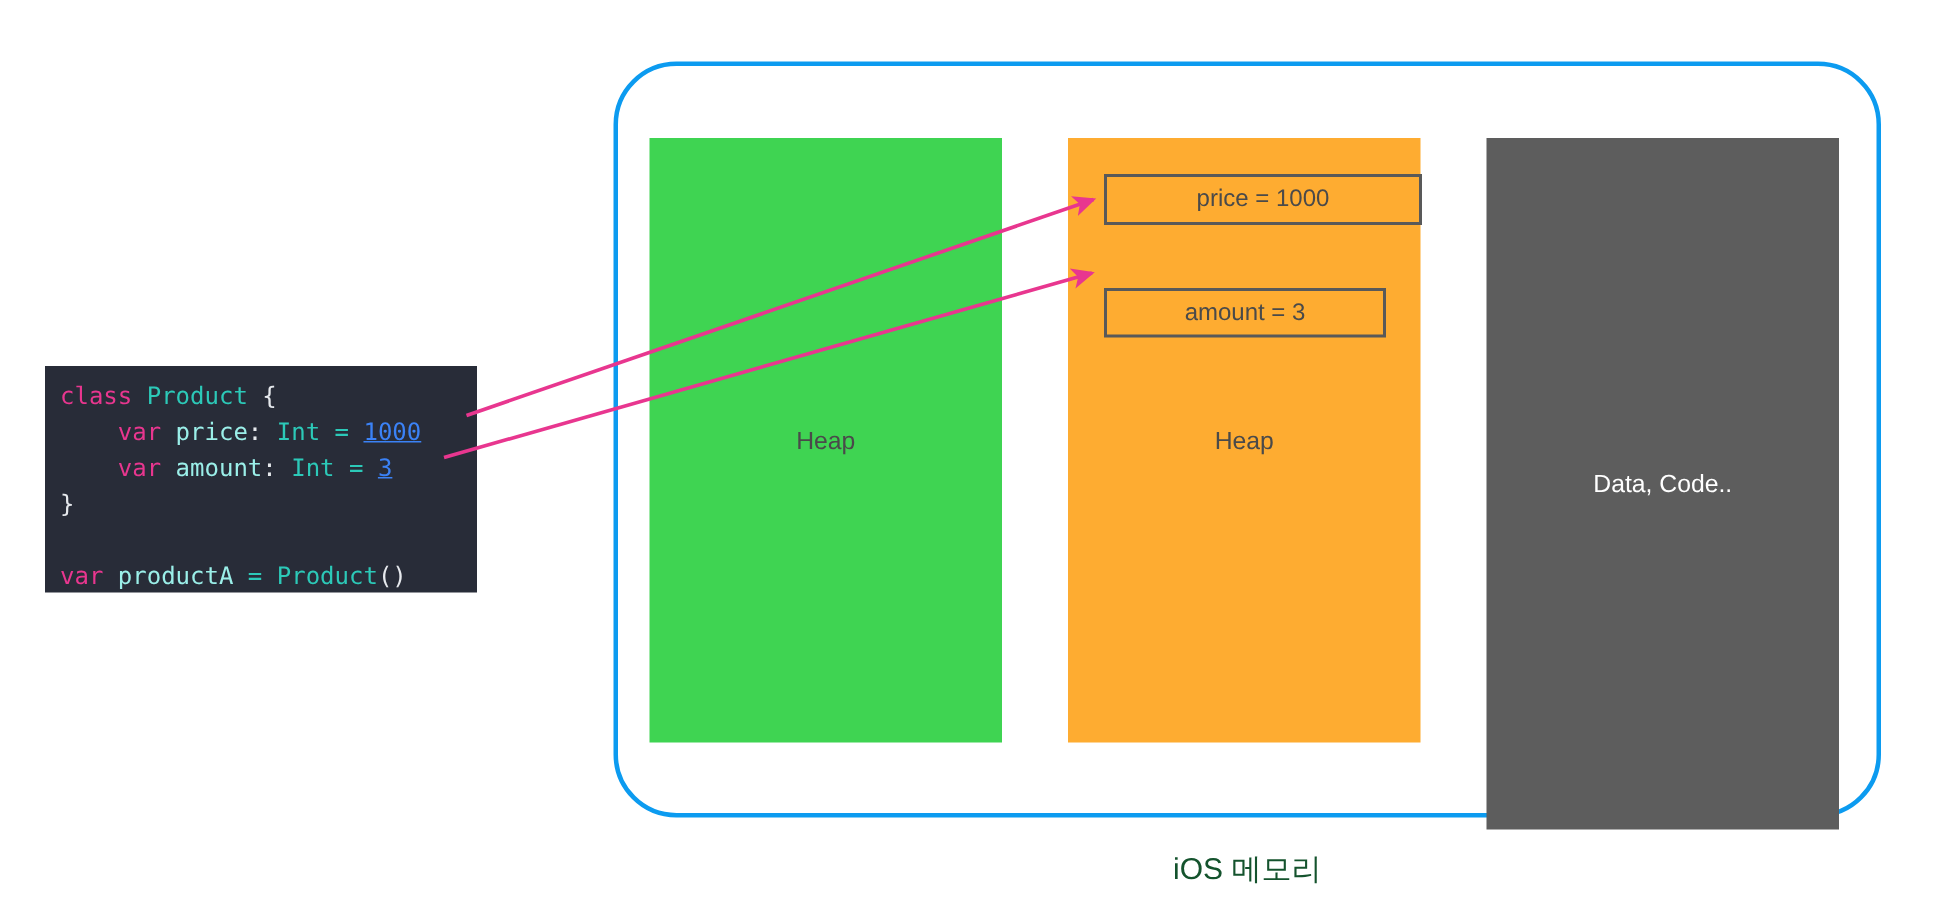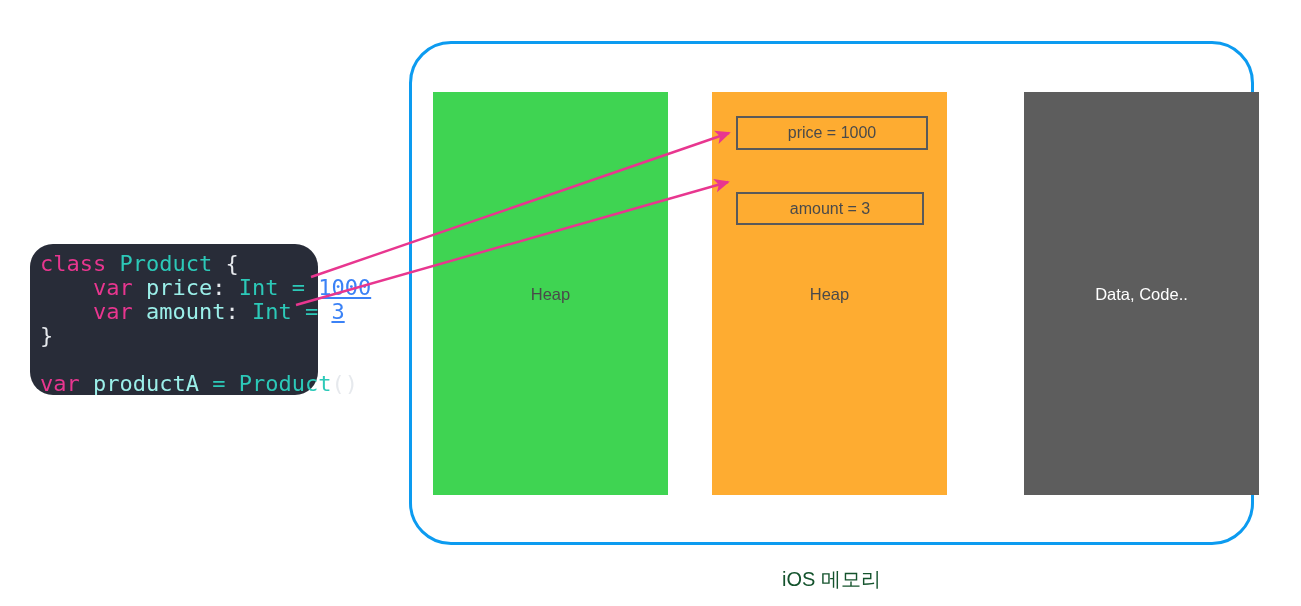--- a/index.html
+++ b/index.html
@@ -19,25 +19,24 @@
   #code-block {
     position: absolute;
     left: 30px;
     top: 244px;
     width: 288px;
     height: 151px;
     background: #282C38;
     box-sizing: border-box;
     padding: 8px 0 0 10px;
     font-family: "DejaVu Sans Mono", "Liberation Mono", monospace;
-    font-size: 22px;
+    font-size: 16px;
     line-height: 24px;
     white-space: pre;
     letter-spacing: 0px;
-    border-radius: 23px;
   }
   .c-key   { color: #E8368F; }
   .c-type  { color: #2CC9B8; }
   .c-var   { color: #9BEFE9; margin-top: 36px; }
   .c-plain { color: #E6E9ED; }
   .c-num   { color: #3b82f6; text-decoration: underline; }
   .c-op    { color: #2CC9B8; }
   .code-line { display: block; height: 24px; }
 
   
@@ -81,41 +80,41 @@
     left: 712px;
     top: 92px;
     width: 235px;
     height: 403px;
     background: #FEAC31;
     padding-left: 37px;
   }
   #heap-region .region-label { color: #4A4A4A; }
 
   #data-code-region {
-    left: 1024px;
+    left: 991px;
     top: 92px;
     width: 235px;
-    height: 403px;
+    height: 461px;
     background: #5D5D5D;
   }
   #data-code-region .region-label { color: #FFFFFF; }
 
   
   .heap-box {
     position: absolute;
     box-sizing: border-box;
     border: 2.5px solid #595959;
     background: transparent;
     display: flex;
     align-items: center;
     justify-content: center;
     font-size: 16px;
     color: #4A4A4A;
   }
-  #heap-box-price  { left: 736px; top: 116px; width: 192px; height: 34px; }
+  #heap-box-price  { left: 736px; top: 116px; width: 212px; height: 34px; }
   #heap-box-amount { left: 736px; top: 165px; width: 188px; height: 33px; margin-top: 27px; }
 
   
   #arrow-layer {
     position: absolute;
     left: 0;
     top: 0;
     width: 1301px;
     height: 606px;
     pointer-events: none;

